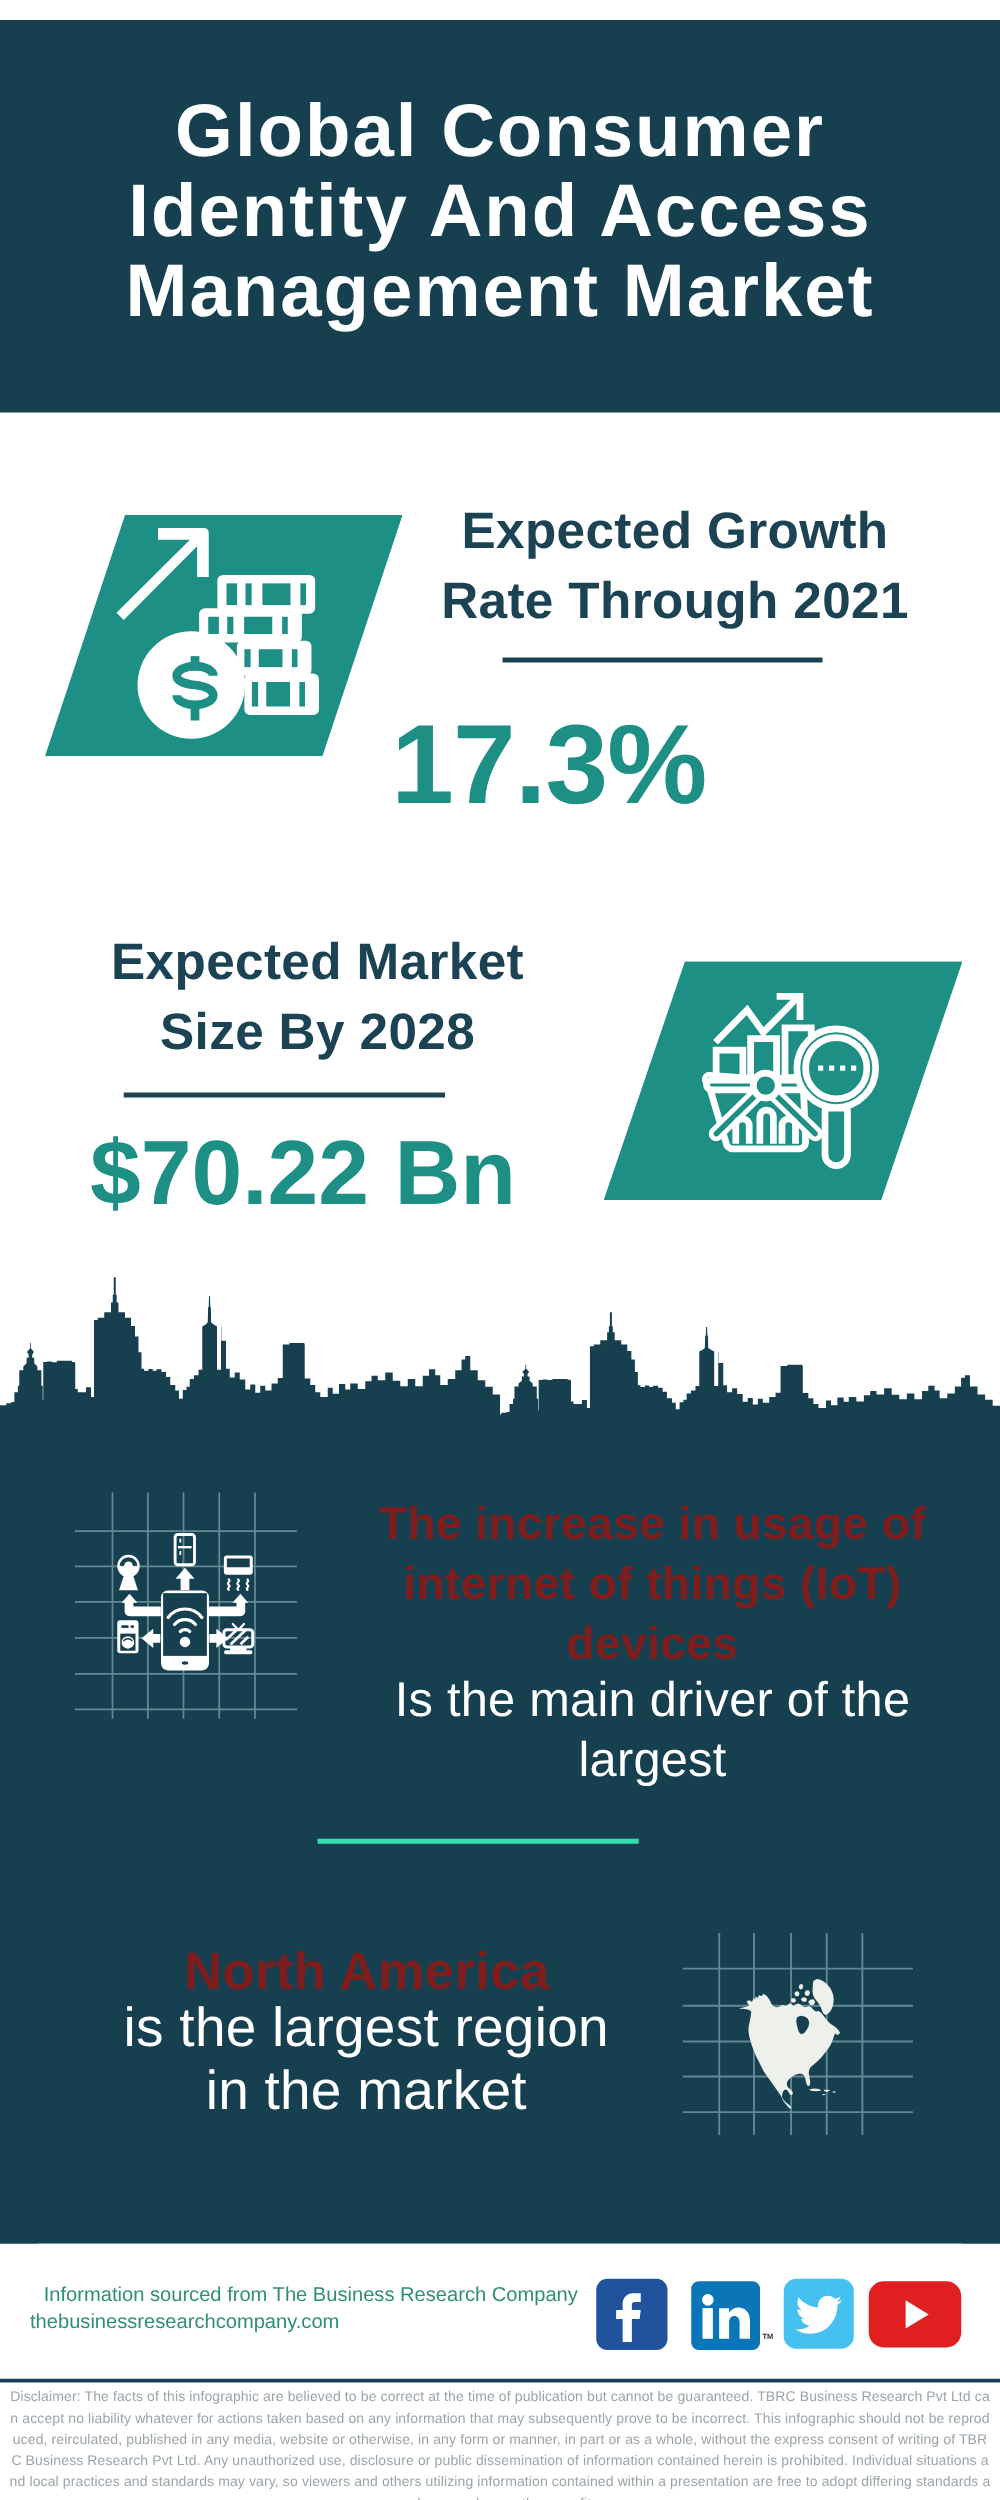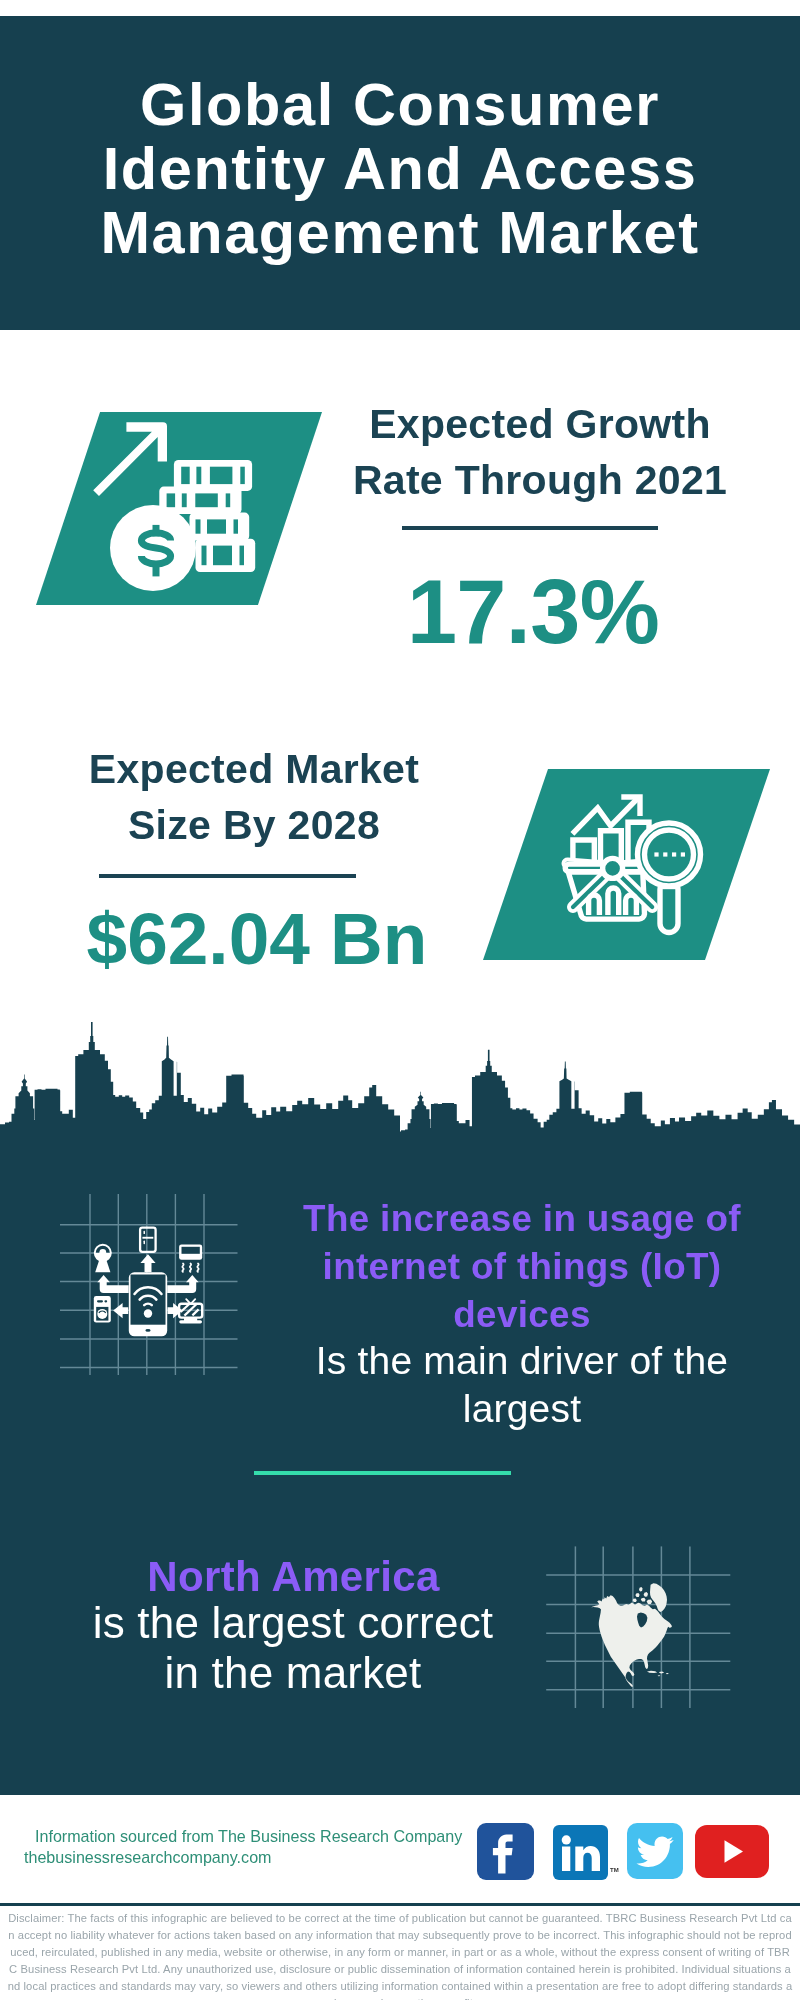--- a/index.html
+++ b/index.html
@@ -6,32 +6,32 @@
   body{width:800px;height:2000px;background:#ffffff;font-family:"Liberation Sans",sans-serif;overflow:hidden;}
   .page{position:relative;width:633px;height:2000px;background:#fff;margin-top:16px;}
 
   
   .hdr{position:absolute;left:0;top:0;width:800px;height:314px;background:#16404f;}
   .hdr-title{position:absolute;left:90px;top:0;width:620px;text-align:center;color:#ffffff;
              font-size:59.5px;line-height:64px;font-weight:bold;letter-spacing:1.6px;}
 
   
   .stat-head{color:#1b4353;font-weight:bold;font-size:41px;line-height:55.5px;text-align:center;letter-spacing:0.3px;}
-  .stat-val{color:#1d8f84;font-weight:bold;text-align:center;}
+  .stat-val{color:#1d8f84;font-weight:bold;text-align:left;}
   .rule{background:#1b4353;height:4px;}
 
   
   .tile{position:absolute;background:#1d8f84;}
 
   
   .dark{position:absolute;left:0;top:1143px;width:800px;height:636px;background:#16404f;}
 
   .sky{position:absolute;left:0;top:1005px;width:800px;height:140px;z-index:2;}
 
-  .drv-title{color:#8b5cf6;font-weight:bold;font-size:36.8px;line-height:47.8px;text-align:center;letter-spacing:0.35px;}
+  .drv-title{color:#7f1d1d;font-weight:bold;font-size:36.8px;line-height:47.8px;text-align:center;letter-spacing:0.35px;}
   .drv-sub{color:#ffffff;font-weight:normal;font-size:39px;line-height:47.8px;text-align:center;letter-spacing:0.2px;}
   .teal-rule{background:#35ddab;height:4px;}
 
   
   .foot{position:absolute;left:0;top:1779px;width:800px;height:221px;background:#ffffff;border-radius:31px;}
   .src{position:absolute;color:#2e8f77;font-size:16.1px;line-height:21px;letter-spacing:0px;}
   .disc{position:absolute;color:#9aa5ab;font-size:11.2px;line-height:16.9px;text-align:center;letter-spacing:0.1px;word-break:break-all;}
   .disc-rule{position:absolute;height:2px;background:#16404f;}
 </style>
 </head>
@@ -83,21 +83,21 @@
 </g>
       </svg>
     <div class="stat-head" style="position:absolute;left:320px;top:381px;width:440px;">Expected Growth Rate Through 2021</div>
     <div class="rule" style="position:absolute;left:402px;top:510px;width:256px;"></div>
     <div class="stat-val" style="position:absolute;left:313px;top:551px;width:440px;font-size:90px;line-height:90px;letter-spacing:-0.6px;">17.3%</div>
   </div>
 
   <div>
     <div class="stat-head" style="position:absolute;left:84px;top:726px;width:340px;">Expected Market Size By 2028</div>
     <div class="rule" style="position:absolute;left:99px;top:858px;width:257px;"></div>
-    <div class="stat-val" style="position:absolute;left:72px;top:886px;width:370px;font-size:73px;line-height:73px;letter-spacing:0px;">$62.04 Bn</div>
+    <div class="stat-val" style="position:absolute;left:72px;top:886px;width:370px;font-size:73px;line-height:73px;letter-spacing:0px;">$70.22 Bn</div>
     <div class="tile" style="left:483px;top:753px;width:287px;height:191px;clip-path:polygon(22.65% 0,100% 0,77.35% 100%,0 100%);"></div>
     <svg style="position:absolute;left:555px;top:775px;" width="165" height="165" viewBox="0 0 165 165">
         <g fill="none" stroke="#fff" stroke-width="5.4" stroke-linejoin="miter" stroke-linecap="butt">
           <polyline points="17.4,42.8 42.7,16.9 55.6,34.9 83.0,7.0"></polyline>
           <polyline points="66.3,6.0 85.0,6.0 85.0,25.0"></polyline>
           <path d="M17.9 85.0 V49.0 H39.3 V85.0"></path>
           <path d="M45.5 85.0 V39.8 H66.3 V85.0"></path>
           <path d="M73.0 85.0 V31.2 H94.0 V70.0"></path>
         </g>
         <path fill="#1d8f84" stroke="#fff" stroke-width="5.4" stroke-linejoin="round" d="M13.2 80.8 L25.8 123.1 a5.5 5.5 0 0 0 5.4 5 H84.1 a5.5 5.5 0 0 0 5.4 -5 L87.8 80.8 Z"></path>
@@ -217,21 +217,21 @@
           <path d="M124.5 117.6 l-9.4 -7.6 v4.2 h-5.6 v6.9 h5.6 v4.2 z"></path>
         </g>
       </svg>
     <div class="drv-title" style="position:absolute;left:290px;top:1179px;width:464px;">The increase in usage of internet of things (IoT) devices</div>
     <div class="drv-sub" style="position:absolute;left:292px;top:1321px;width:460px;">Is the main driver of the largest</div>
     <div class="teal-rule" style="position:absolute;left:254px;top:1455px;width:257px;"></div>
   </div>
 
   <div>
     <div class="drv-title" style="position:absolute;left:92px;top:1536px;width:403px;font-size:42px;line-height:49.5px;">North America</div>
-    <div class="drv-sub" style="position:absolute;left:88px;top:1582px;width:410px;font-size:44px;line-height:49.5px;">is the largest correct in the market</div>
+    <div class="drv-sub" style="position:absolute;left:88px;top:1582px;width:410px;font-size:44px;line-height:49.5px;">is the largest region in the market</div>
     <svg style="position:absolute;left:545px;top:1515px;" width="190" height="190" viewBox="0 0 190 190">
         <g stroke="#7296a4" stroke-width="1.5" opacity="0.85">
           <line x1="30.4" y1="15.4" x2="30.4" y2="177.0"></line>
           <line x1="58.2" y1="15.4" x2="58.2" y2="177.0"></line>
           <line x1="87.9" y1="15.4" x2="87.9" y2="177.0"></line>
           <line x1="116.4" y1="15.4" x2="116.4" y2="177.0"></line>
           <line x1="144.9" y1="15.4" x2="144.9" y2="177.0"></line>
           <line x1="1.2" y1="43.9" x2="185.3" y2="43.9"></line>
           <line x1="1.2" y1="73.6" x2="185.3" y2="73.6"></line>
           <line x1="1.2" y1="102.2" x2="185.3" y2="102.2"></line>

